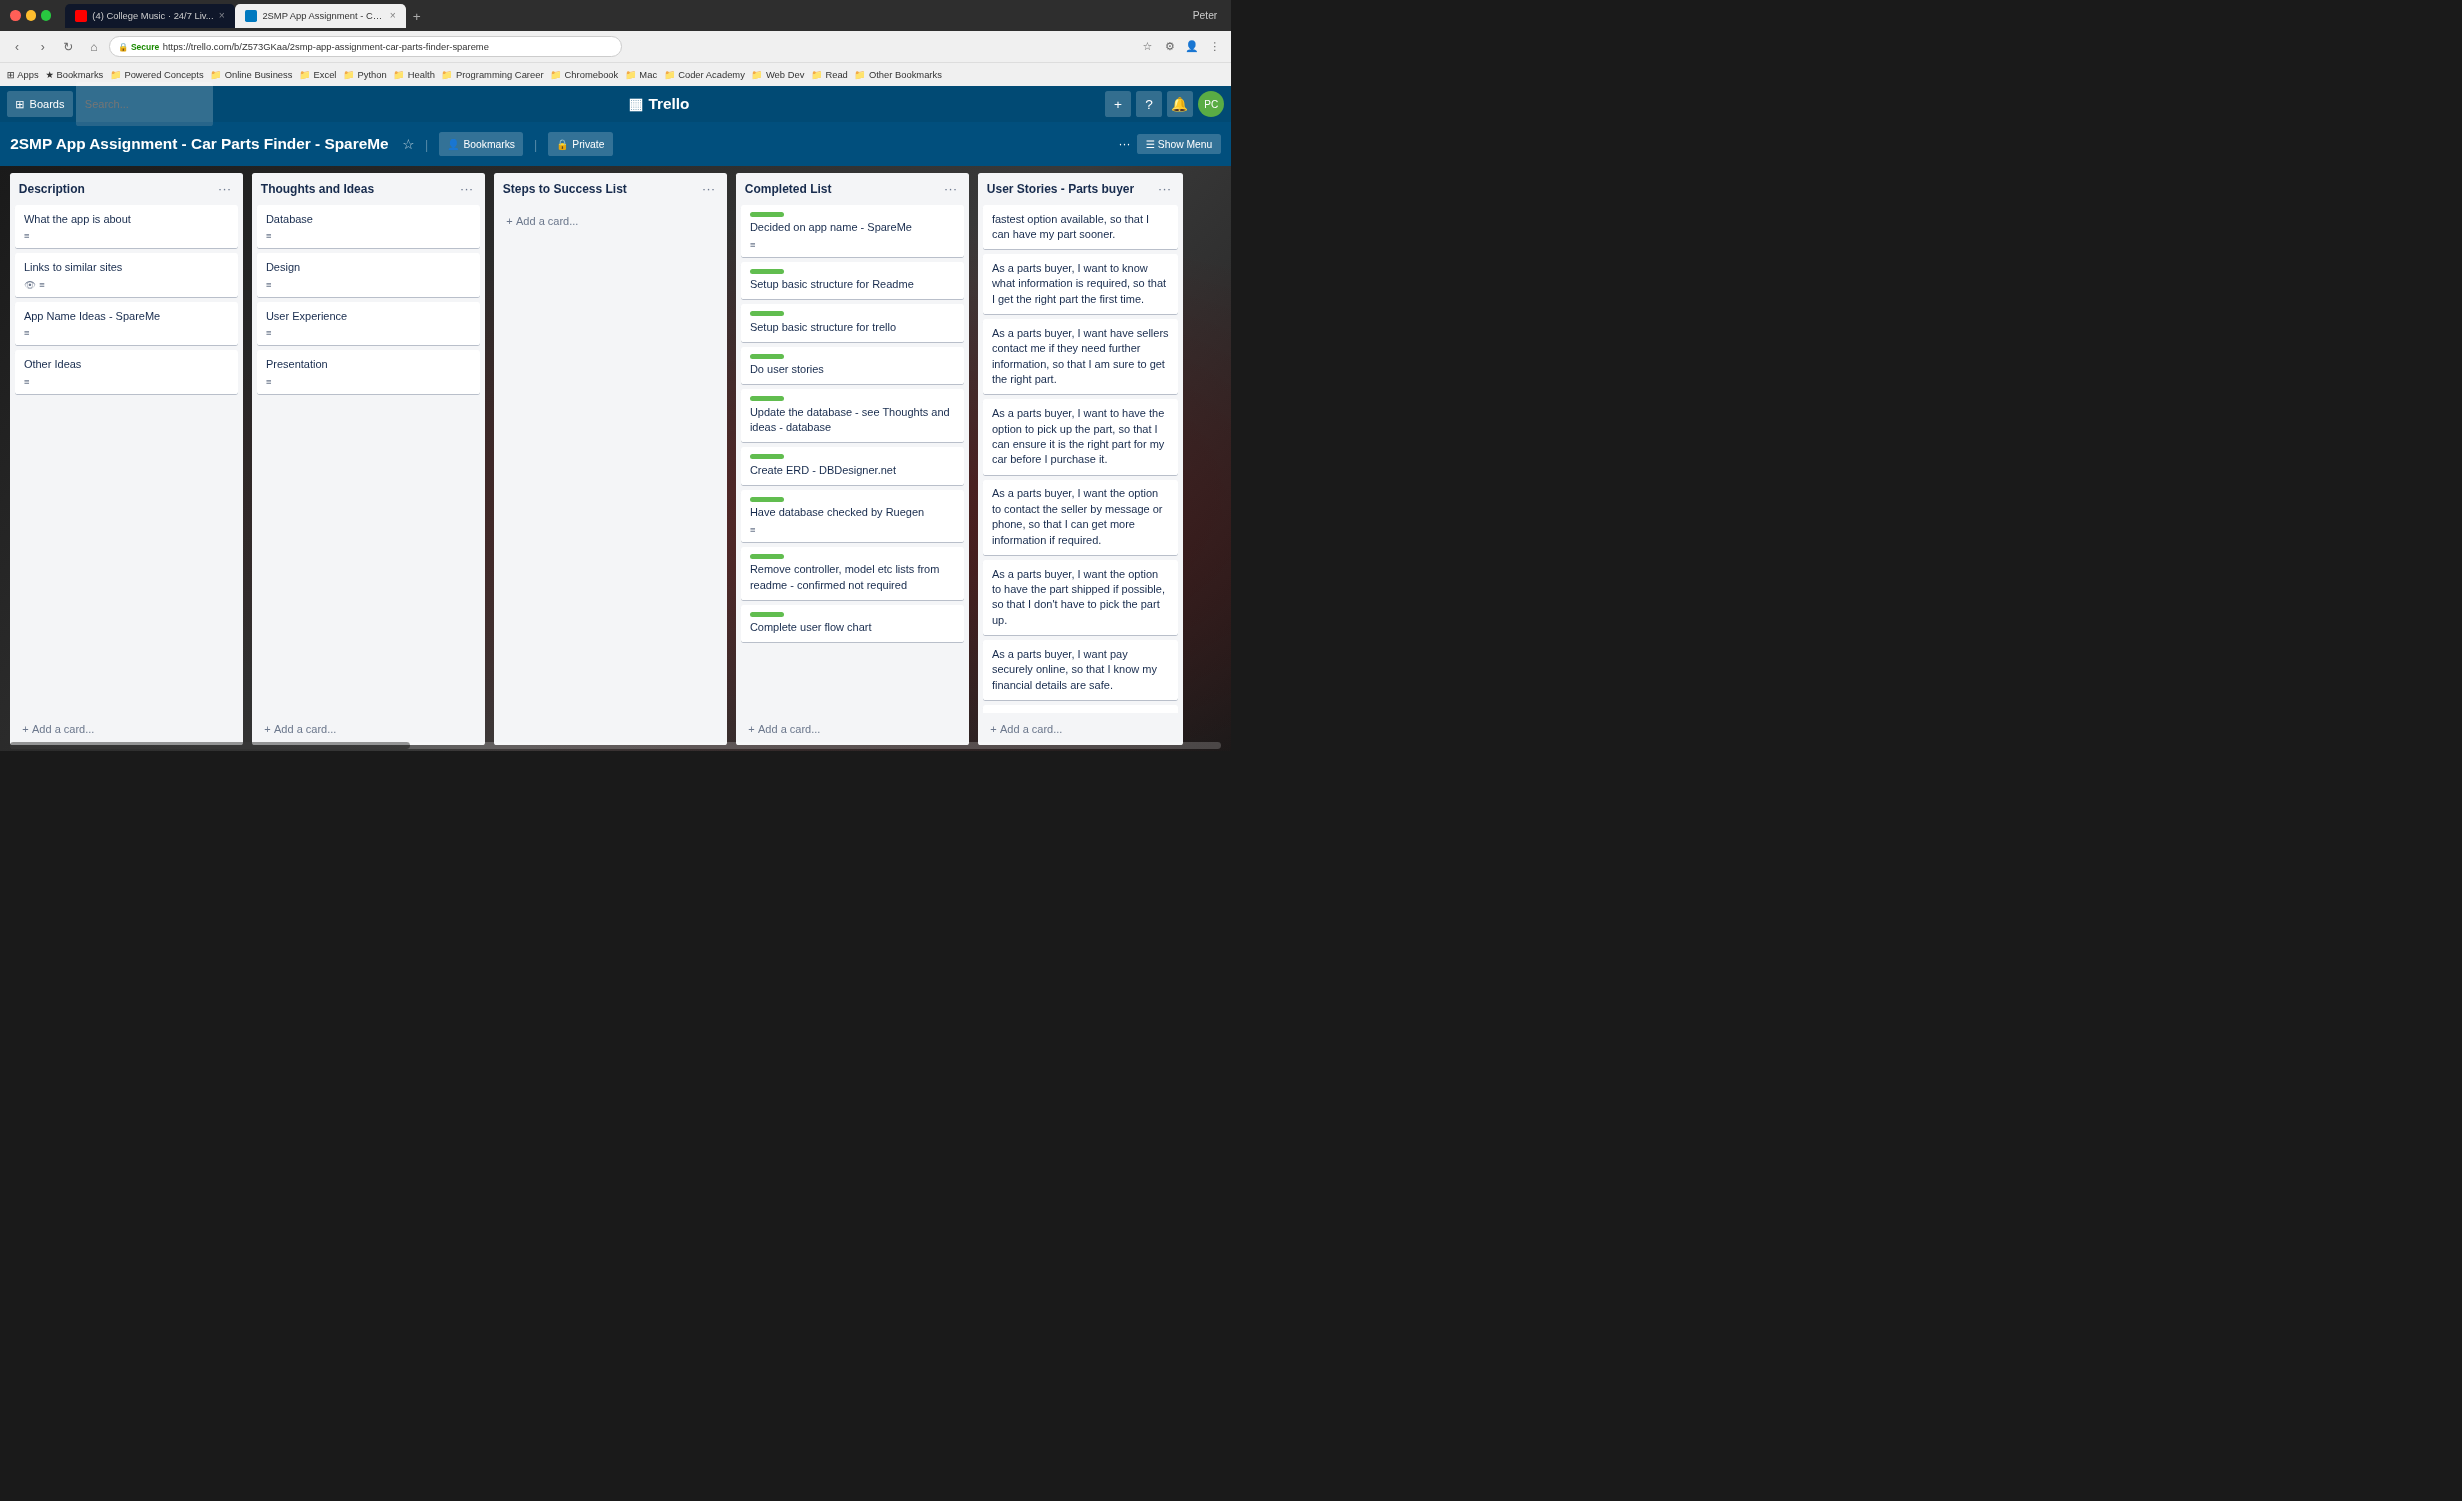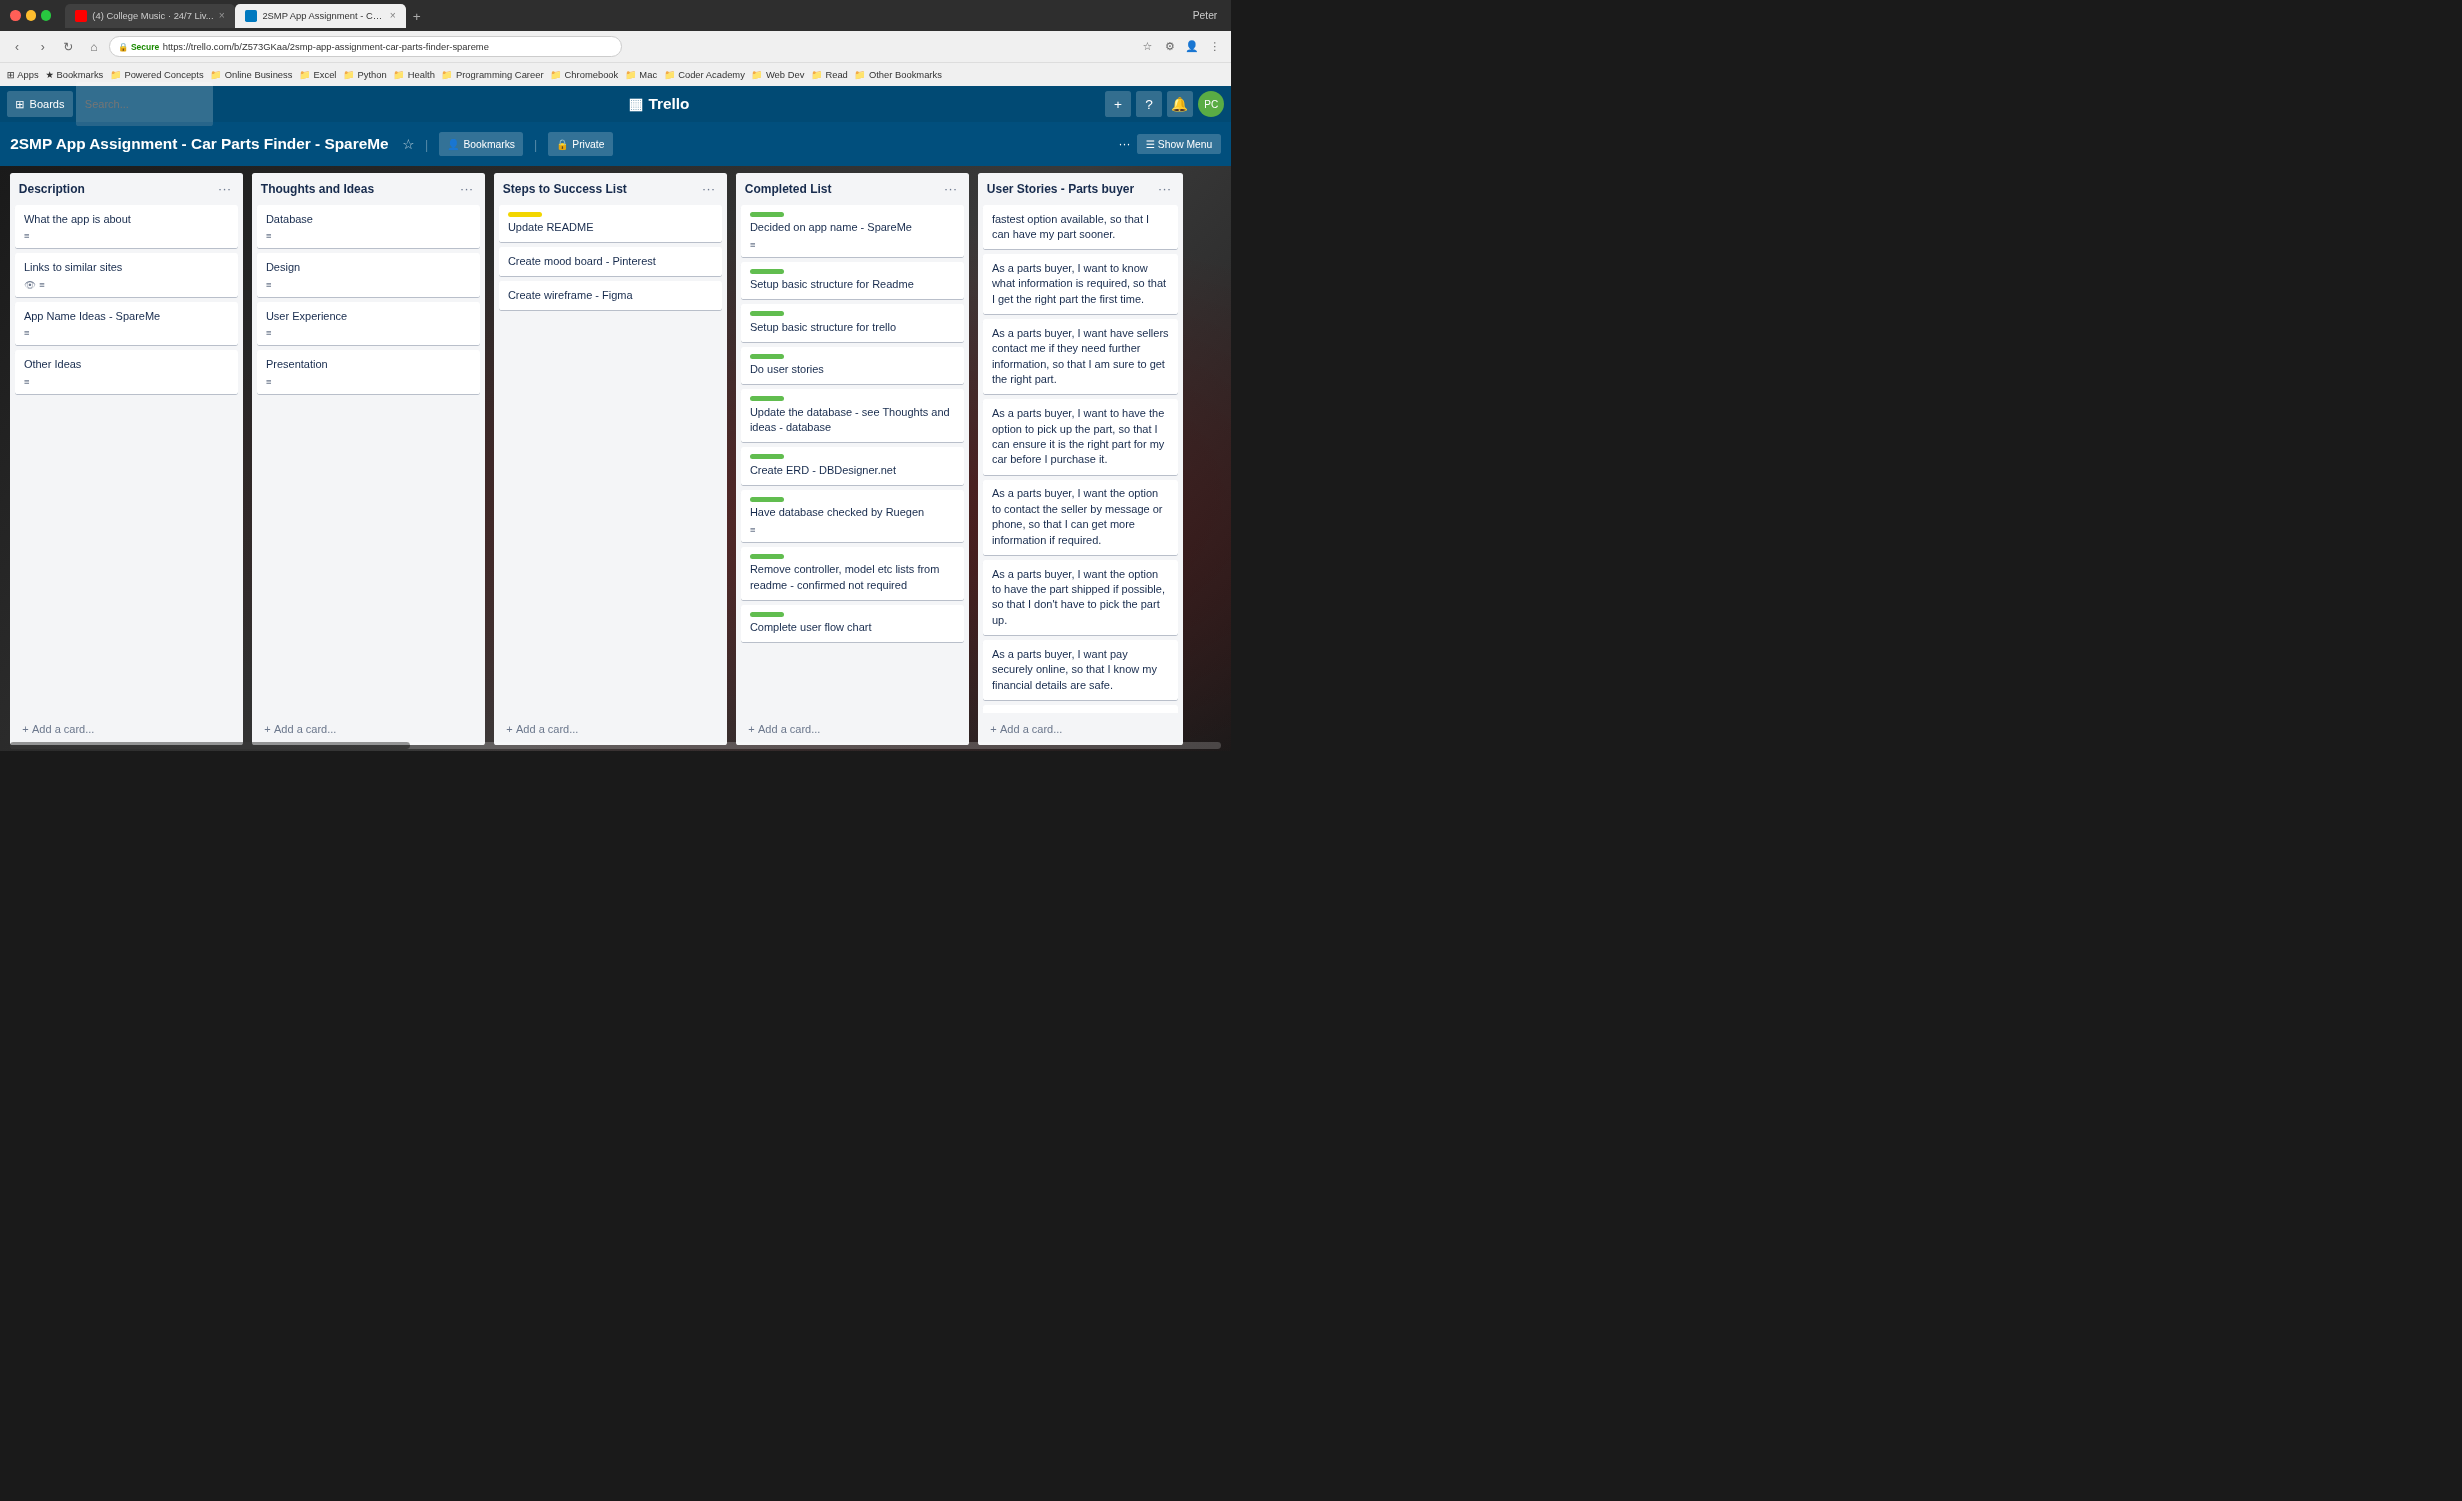--- a/index.html
+++ b/index.html
@@ -4,21 +4,21 @@
   <style>
     * { box-sizing: border-box; margin: 0; padding: 0; }
     body { font-family: -apple-system, BlinkMacSystemFont, 'Segoe UI', sans-serif; background: #1a1a1a; overflow: hidden; width: 1231px; height: 751px; }
     .browser-titlebar { display: flex; align-items: center; padding: 6.8px 10.3px; gap: 6.8px; background: #2e2e2e; height: 31px; }
     .traffic-lights { display: flex; gap: 5.1px; align-items: center; }
     .traffic-light { width: 10.3px; height: 10.3px; border-radius: 50%; }
     .tl-red { background: #ff5f57; }
     .tl-yellow { background: #ffbd2e; }
     .tl-green { background: #28c840; }
     .browser-tabs { display: flex; align-items: flex-end; gap: 0; flex: 1; margin-left: 6.8px; }
-    .browser-tab { background: #404040; border-radius: 5.1px 5.1px 0 0; padding: 5.1px 10.3px; font-size: 9.4px; color: #ccc; display: flex; align-items: center; gap: 5.1px; height: 24px; min-width: 120px; max-width: 171px; }
+    .browser-tab { background: #0f172a; border-radius: 5.1px 5.1px 0 0; padding: 5.1px 10.3px; font-size: 9.4px; color: #ccc; display: flex; align-items: center; gap: 5.1px; height: 24px; min-width: 120px; max-width: 171px; }
     .browser-tab.active { background: #f0f0f0; color: #333; }
     .tab-favicon { width: 12px; height: 12px; border-radius: 1.7px; flex-shrink: 0; }
     .tab-favicon.yt { background: #ff0000; }
     .tab-favicon.trello { background: #0079bf; }
     .tab-label { overflow: hidden; text-overflow: ellipsis; white-space: nowrap; font-size: 9.4px; }
     .tab-close { margin-left: auto; opacity: 0.6; font-size: 10.3px; cursor: pointer; }
     .tab-new { background: none; border: none; color: #aaa; font-size: 13.7px; cursor: pointer; padding: 3.4px 6.8px; }
     .user-label { margin-left: auto; color: #ccc; font-size: 10.3px; padding-right: 3.4px; }
 
     .browser-navbar { display: flex; align-items: center; padding: 3.4px 6.8px; gap: 5.1px; background: #f0f0f0; height: 31px; }
@@ -317,32 +317,20 @@
           <span>Add a card...</span>
         </button>
       </div>
     </div>
 
     <div class="list">
       <div class="list-header">
         <span class="list-title">Steps to Success List</span>
         <button class="list-menu-btn">···</button>
       </div>
-      <div class="list-cards">
-        <div class="card">
-          <div class="yellow-bar"></div>
-          <div class="card-title">Update README</div>
-        </div>
-        <div class="card">
-          <div class="card-title">Create mood board - Pinterest</div>
-        </div>
-        <div class="card">
-          <div class="card-title">Create wireframe - Figma</div>
-        </div>
-      </div>
       <div class="list-footer">
         <button class="add-card-btn">
           <span>+</span>
           <span>Add a card...</span>
         </button>
       </div>
     </div>
 
     <div class="list">
       <div class="list-header">

